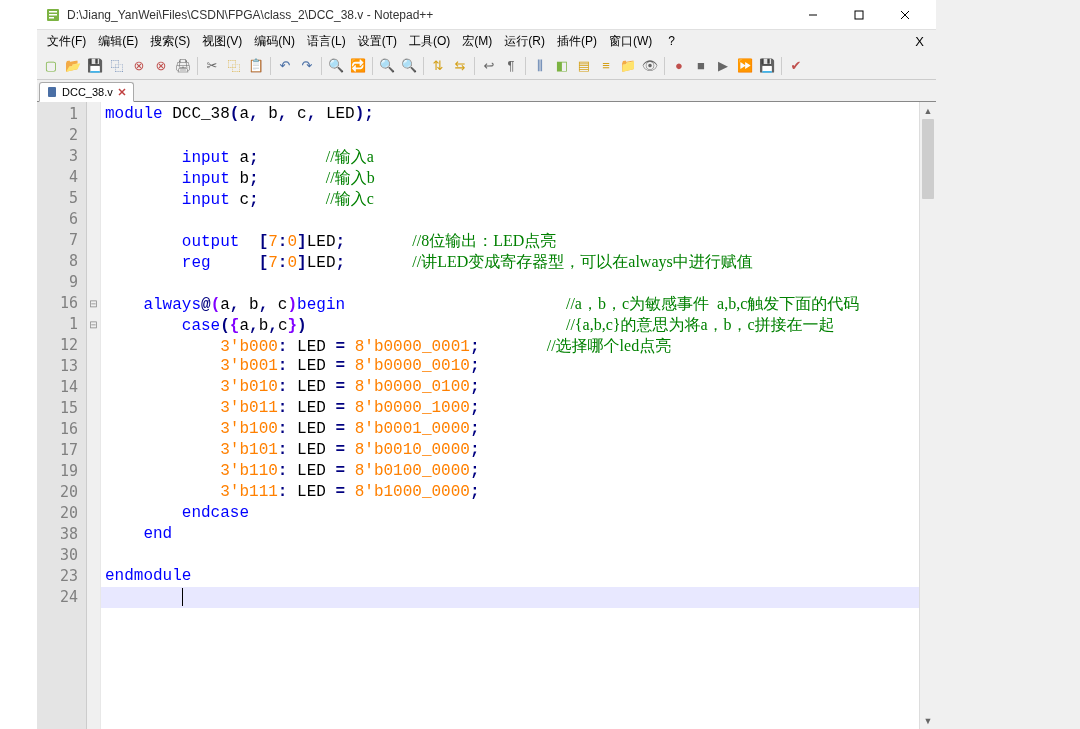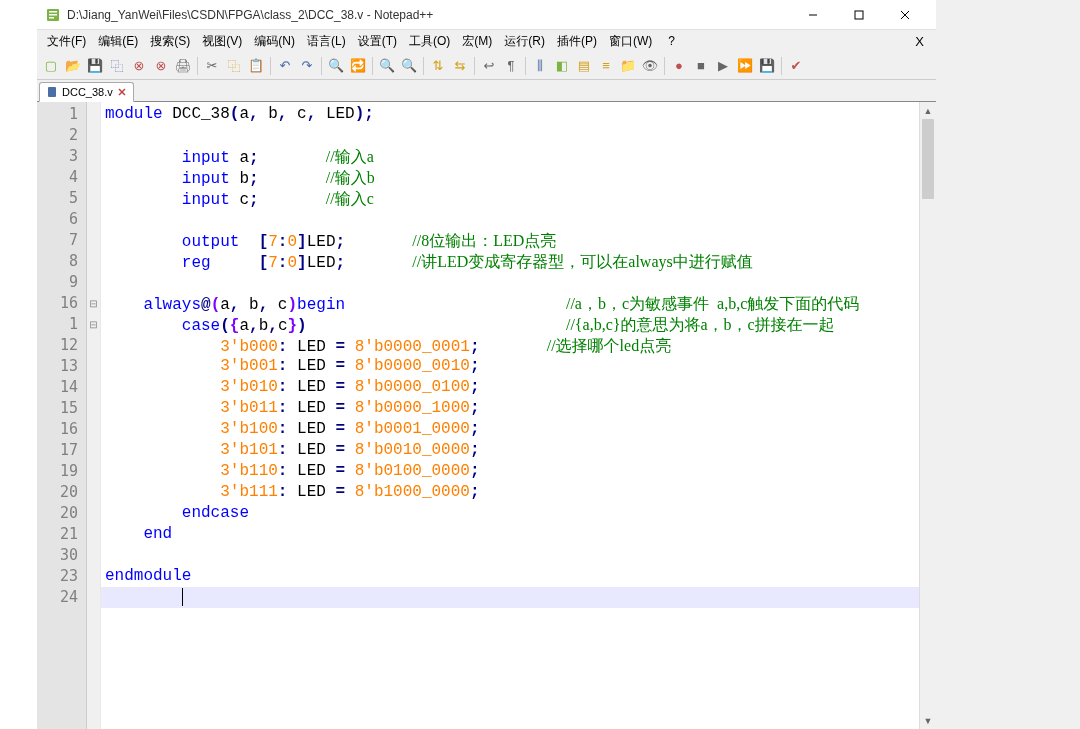--- a/index.html
+++ b/index.html
@@ -161,21 +161,21 @@
         <div class="gutter-line">1</div>
         <div class="gutter-line">12</div>
         <div class="gutter-line">13</div>
         <div class="gutter-line">14</div>
         <div class="gutter-line">15</div>
         <div class="gutter-line">16</div>
         <div class="gutter-line">17</div>
         <div class="gutter-line">19</div>
         <div class="gutter-line">20</div>
         <div class="gutter-line">20</div>
-        <div class="gutter-line">21</div>
+        <div class="gutter-line">38</div>
         <div class="gutter-line">30</div>
         <div class="gutter-line">23</div>
         <div class="gutter-line">24</div>
       </div>
     <div class="fold-col" id="foldcol">
         <div class="fold-mark"></div>
         <div class="fold-mark"></div>
         <div class="fold-mark"></div>
         <div class="fold-mark"></div>
         <div class="fold-mark"></div>

